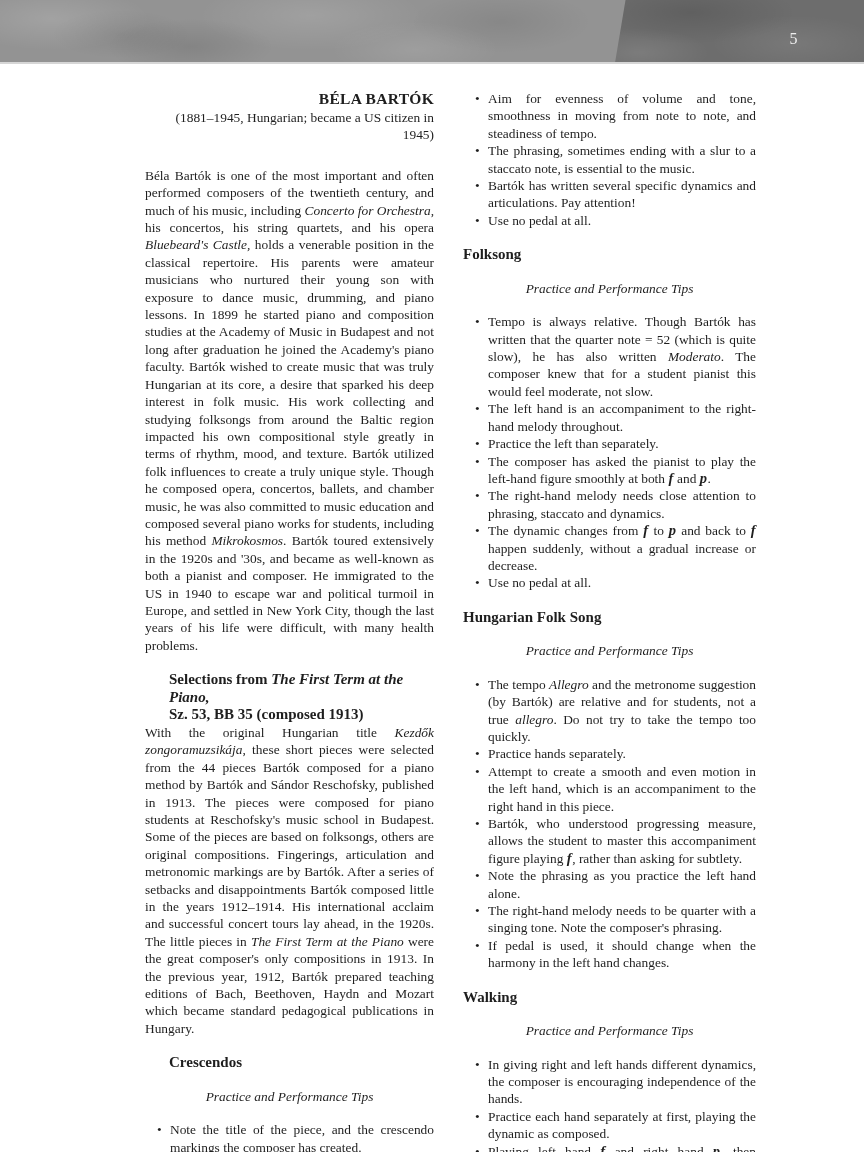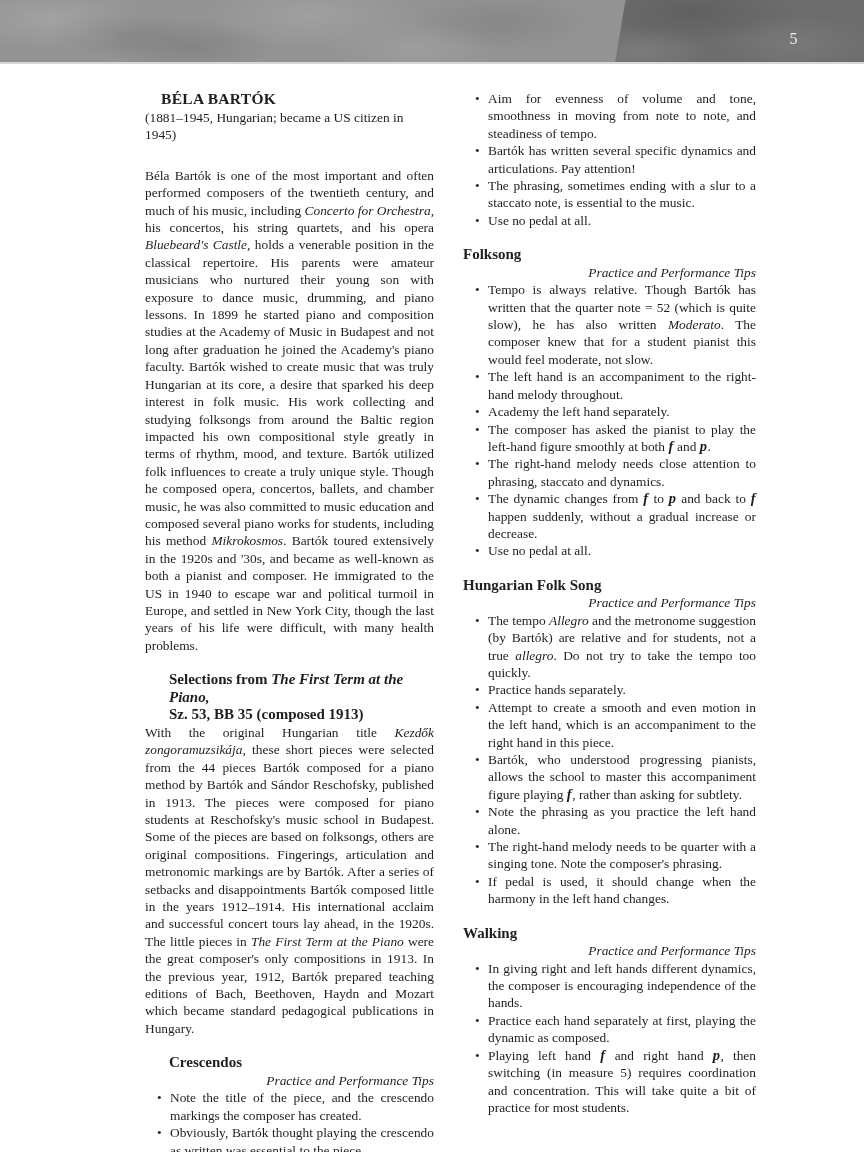--- a/index.html
+++ b/index.html
@@ -41,30 +41,30 @@
   .col{
     position:absolute;top:90px;
     font-size:13.4px;line-height:17.4px;
     text-align:justify;
   }
   .col-left{left:145px;width:289px;}
   .col-right{left:463px;width:293px;}
 
   .article-title{
     font-size:15.5px;font-weight:bold;letter-spacing:.3px;
-    margin:0 0 1px 16px;text-align:left;line-height:18px;
+    margin:0 0 1px 0;text-align:right;line-height:18px;
   }
-  .article-subtitle{margin:0 0 23px 0;text-align:left;}
+  .article-subtitle{margin:0 0 23px 0;text-align:right;}
   p.body-par{margin:0 0 17px 0;}
 
   .sec-heading{
     font-weight:bold;font-size:15px;margin:17px 0 0 0;text-align:left;line-height:17.6px;
   }
   .sec-heading.first{margin-top:0;margin-left:24px;}
-  .tips-label{font-style:italic;margin:0;text-align:right;}
+  .tips-label{font-style:italic;margin:16px;text-align:center;}
 
   ul.tips{
     list-style:none;margin:0;padding:0 0 0 12px;
   }
   ul.tips li{
     position:relative;padding-left:13px;margin:0;
   }
   ul.tips li::before{
     content:"\2022";position:absolute;left:0;top:0;
     font-size:13.4px;
@@ -98,44 +98,44 @@
   <ul class="tips">
     <li><span>Note the title of the piece, and the crescendo markings the composer has created.</span></li>
     <li><span>Obviously, Bartók thought playing the crescendo as written was essential to the piece.</span></li>
     <li><span>Practice slowly hands separately.</span></li>
   </ul>
 </div>
 
 <div class="col col-right">
   <ul class="tips">
     <li><span>Aim for evenness of volume and tone, smoothness in moving from note to note, and steadiness of tempo.</span></li>
+    <li><span>The phrasing, sometimes ending with a slur to a staccato note, is essential to the music.</span></li>
     <li><span>Bartók has written several specific dynamics and articulations. Pay attention!</span></li>
-    <li><span>The phrasing, sometimes ending with a slur to a staccato note, is essential to the music.</span></li>
     <li><span>Use no pedal at all.</span></li>
   </ul>
 
   <div class="sec-heading">Folksong</div>
   <div class="tips-label">Practice and Performance Tips</div>
   <ul class="tips">
     <li><span>Tempo is always relative. Though Bartók has written that the quarter note = 52 (which is quite slow), he has also written </span><span class="s-i">Moderato</span><span>. The composer knew that for a student pianist this would feel moderate, not slow.</span></li>
     <li><span>The left hand is an accompaniment to the right-hand melody throughout.</span></li>
-    <li><span>Academy the left hand separately.</span></li>
+    <li><span>Practice the left than separately.</span></li>
     <li><span>The composer has asked the pianist to play the left-hand figure smoothly at both </span><span class="s-dyn">f</span><span> and </span><span class="s-dyn">p</span><span>.</span></li>
     <li><span>The right-hand melody needs close attention to phrasing, staccato and dynamics.</span></li>
     <li><span>The dynamic changes from </span><span class="s-dyn">f</span><span> to </span><span class="s-dyn">p</span><span> and back to </span><span class="s-dyn">f</span><span> happen suddenly, without a gradual increase or decrease.</span></li>
     <li><span>Use no pedal at all.</span></li>
   </ul>
 
   <div class="sec-heading">Hungarian Folk Song</div>
   <div class="tips-label">Practice and Performance Tips</div>
   <ul class="tips">
     <li><span>The tempo </span><span class="s-i">Allegro</span><span> and the metronome suggestion (by Bartók) are relative and for students, not a true </span><span class="s-i">allegro</span><span>. Do not try to take the tempo too quickly.</span></li>
     <li><span>Practice hands separately.</span></li>
     <li><span>Attempt to create a smooth and even motion in the left hand, which is an accompaniment to the right hand in this piece.</span></li>
-    <li><span>Bartók, who understood progressing pianists, allows the school to master this accompaniment figure playing </span><span class="s-dyn">f</span><span>, rather than asking for subtlety.</span></li>
+    <li><span>Bartók, who understood progressing measure, allows the student to master this accompaniment figure playing </span><span class="s-dyn">f</span><span>, rather than asking for subtlety.</span></li>
     <li><span>Note the phrasing as you practice the left hand alone.</span></li>
     <li><span>The right-hand melody needs to be quarter with a singing tone. Note the composer's phrasing.</span></li>
     <li><span>If pedal is used, it should change when the harmony in the left hand changes.</span></li>
   </ul>
 
   <div class="sec-heading">Walking</div>
   <div class="tips-label">Practice and Performance Tips</div>
   <ul class="tips">
     <li><span>In giving right and left hands different dynamics, the composer is encouraging independence of the hands.</span></li>
     <li><span>Practice each hand separately at first, playing the dynamic as composed.</span></li>

